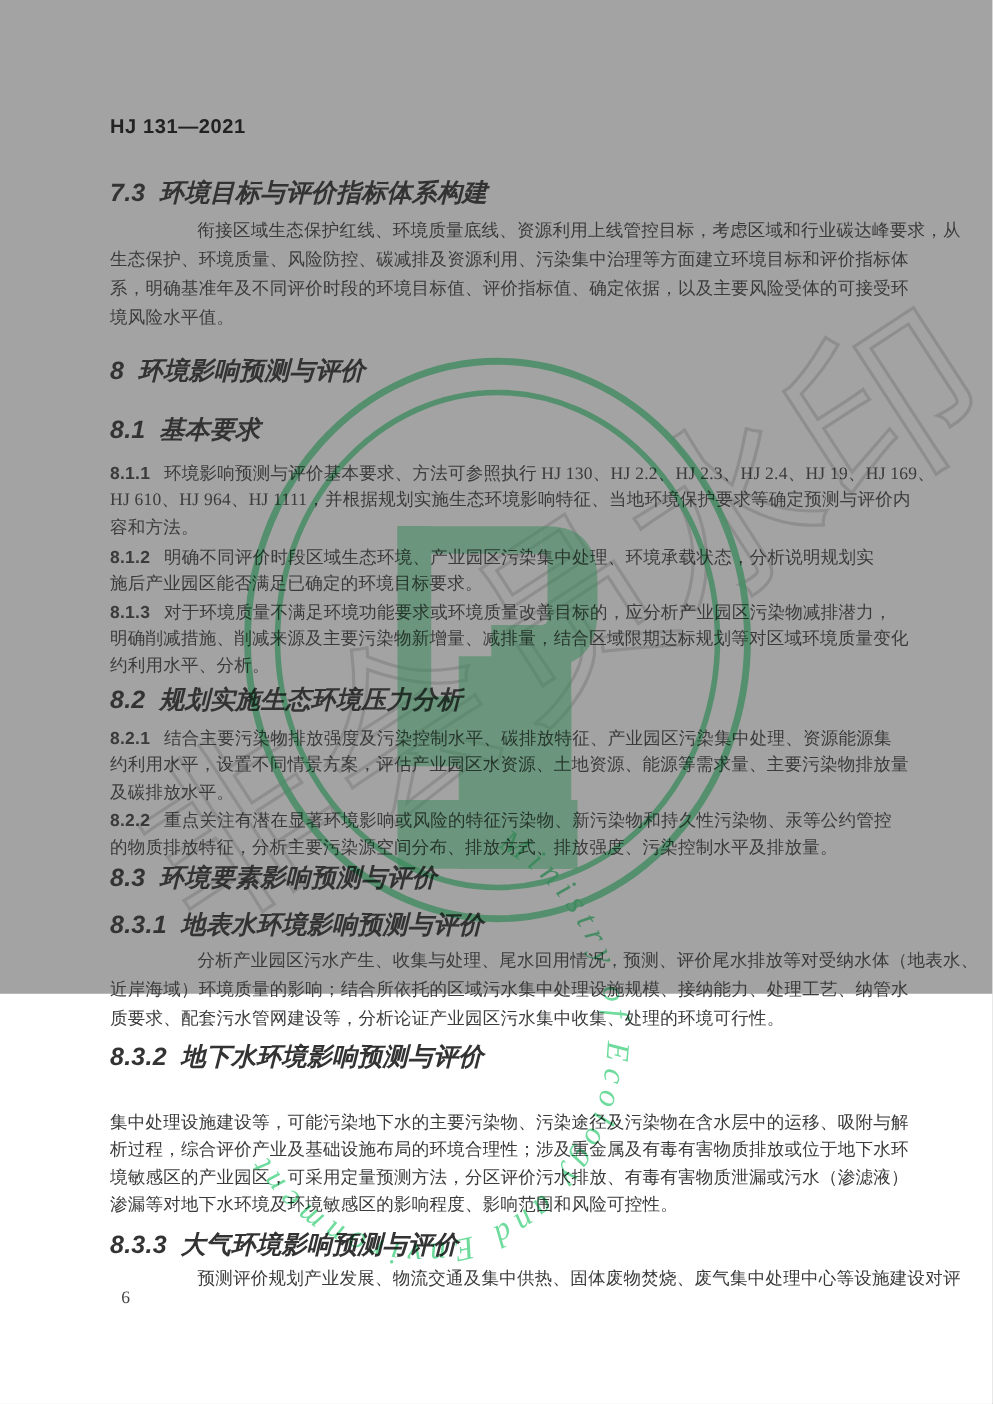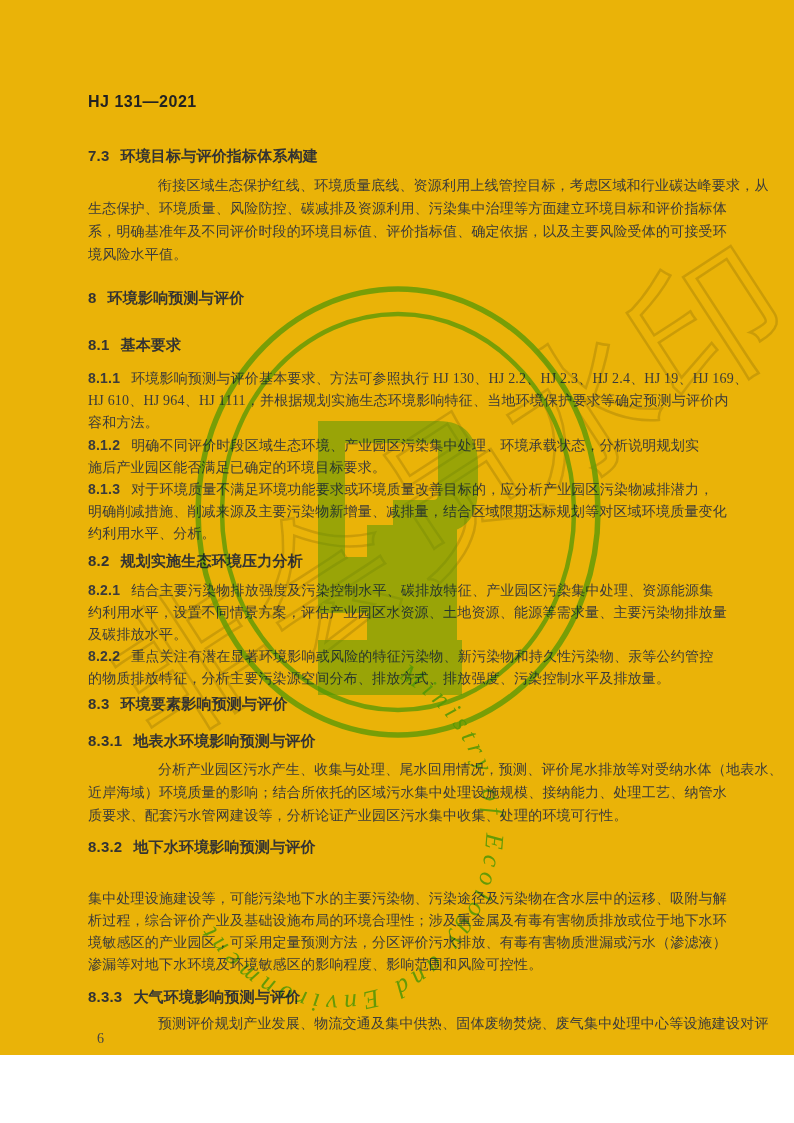--- a/index.html
+++ b/index.html
@@ -1,23 +1,23 @@
 <!DOCTYPE html>
 <html><head>
 <meta charset="utf-8">
 <style>
   html,body{margin:0;padding:0;}
   body{width:794px;height:1123px;background:#ffffff;overflow:hidden;}
-  .page{position:relative;width:794px;height:1055px;background:#eab308;
+  .page{position:relative;width:794px;height:795px;background:#a3a3a3;
         font-family:"Liberation Serif","DejaVu Serif",serif;color:#3b3b3b;}
   .l{position:absolute;left:88px;width:652px;font-size:14px;line-height:19px;
      letter-spacing:0.2px;white-space:nowrap;}
   .ind{left:116px;width:624px;margin-left:42px;}
   .h{font-family:"Liberation Sans","DejaVu Sans",sans-serif;font-weight:700;
-     font-size:15px;color:#333;}
+     font-size:20px;color:#333;font-style:italic;}
   .num{font-weight:700;font-family:"Liberation Sans","DejaVu Sans",sans-serif;
        margin-right:11px;}
   .hdr{position:absolute;left:88px;top:93px;font-family:"Liberation Sans","DejaVu Sans",sans-serif;
        font-weight:700;font-size:16px;letter-spacing:0.5px;color:#222;}
   .pgnum{position:absolute;left:97px;top:1031px;font-size:14px;color:#444;}
   .wm{position:absolute;left:0;top:0;width:794px;height:1123px;
       mix-blend-mode:multiply;pointer-events:none;}
 </style>
 </head>
 <body>

